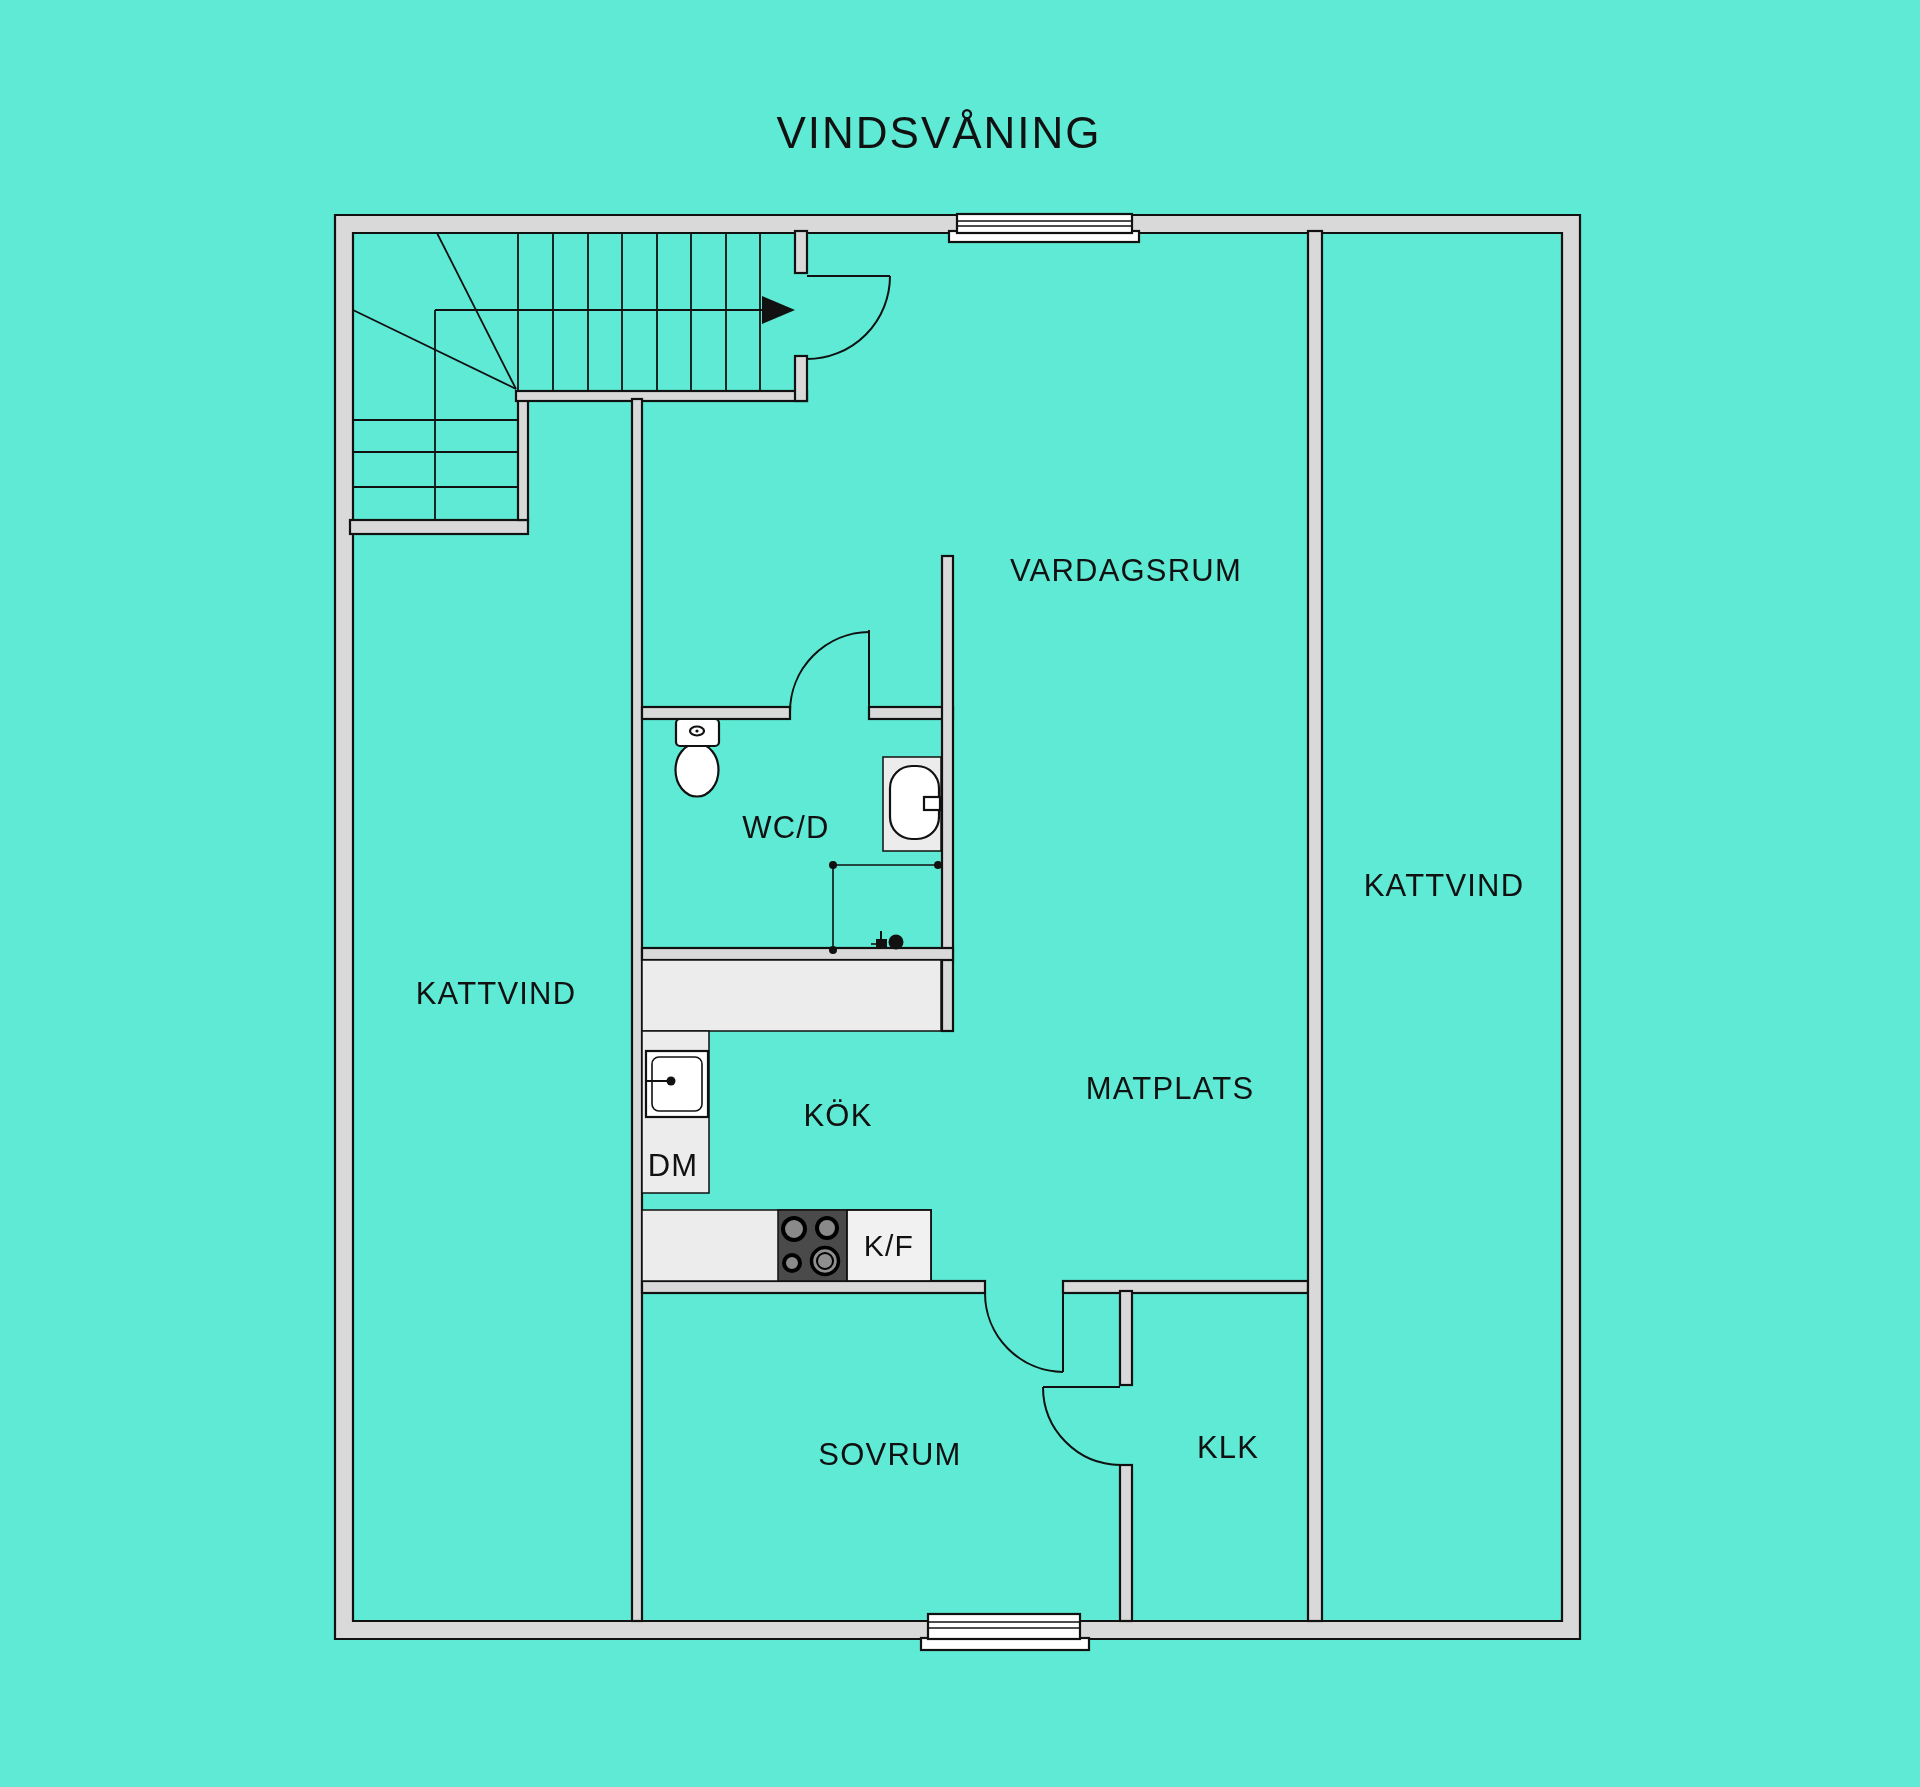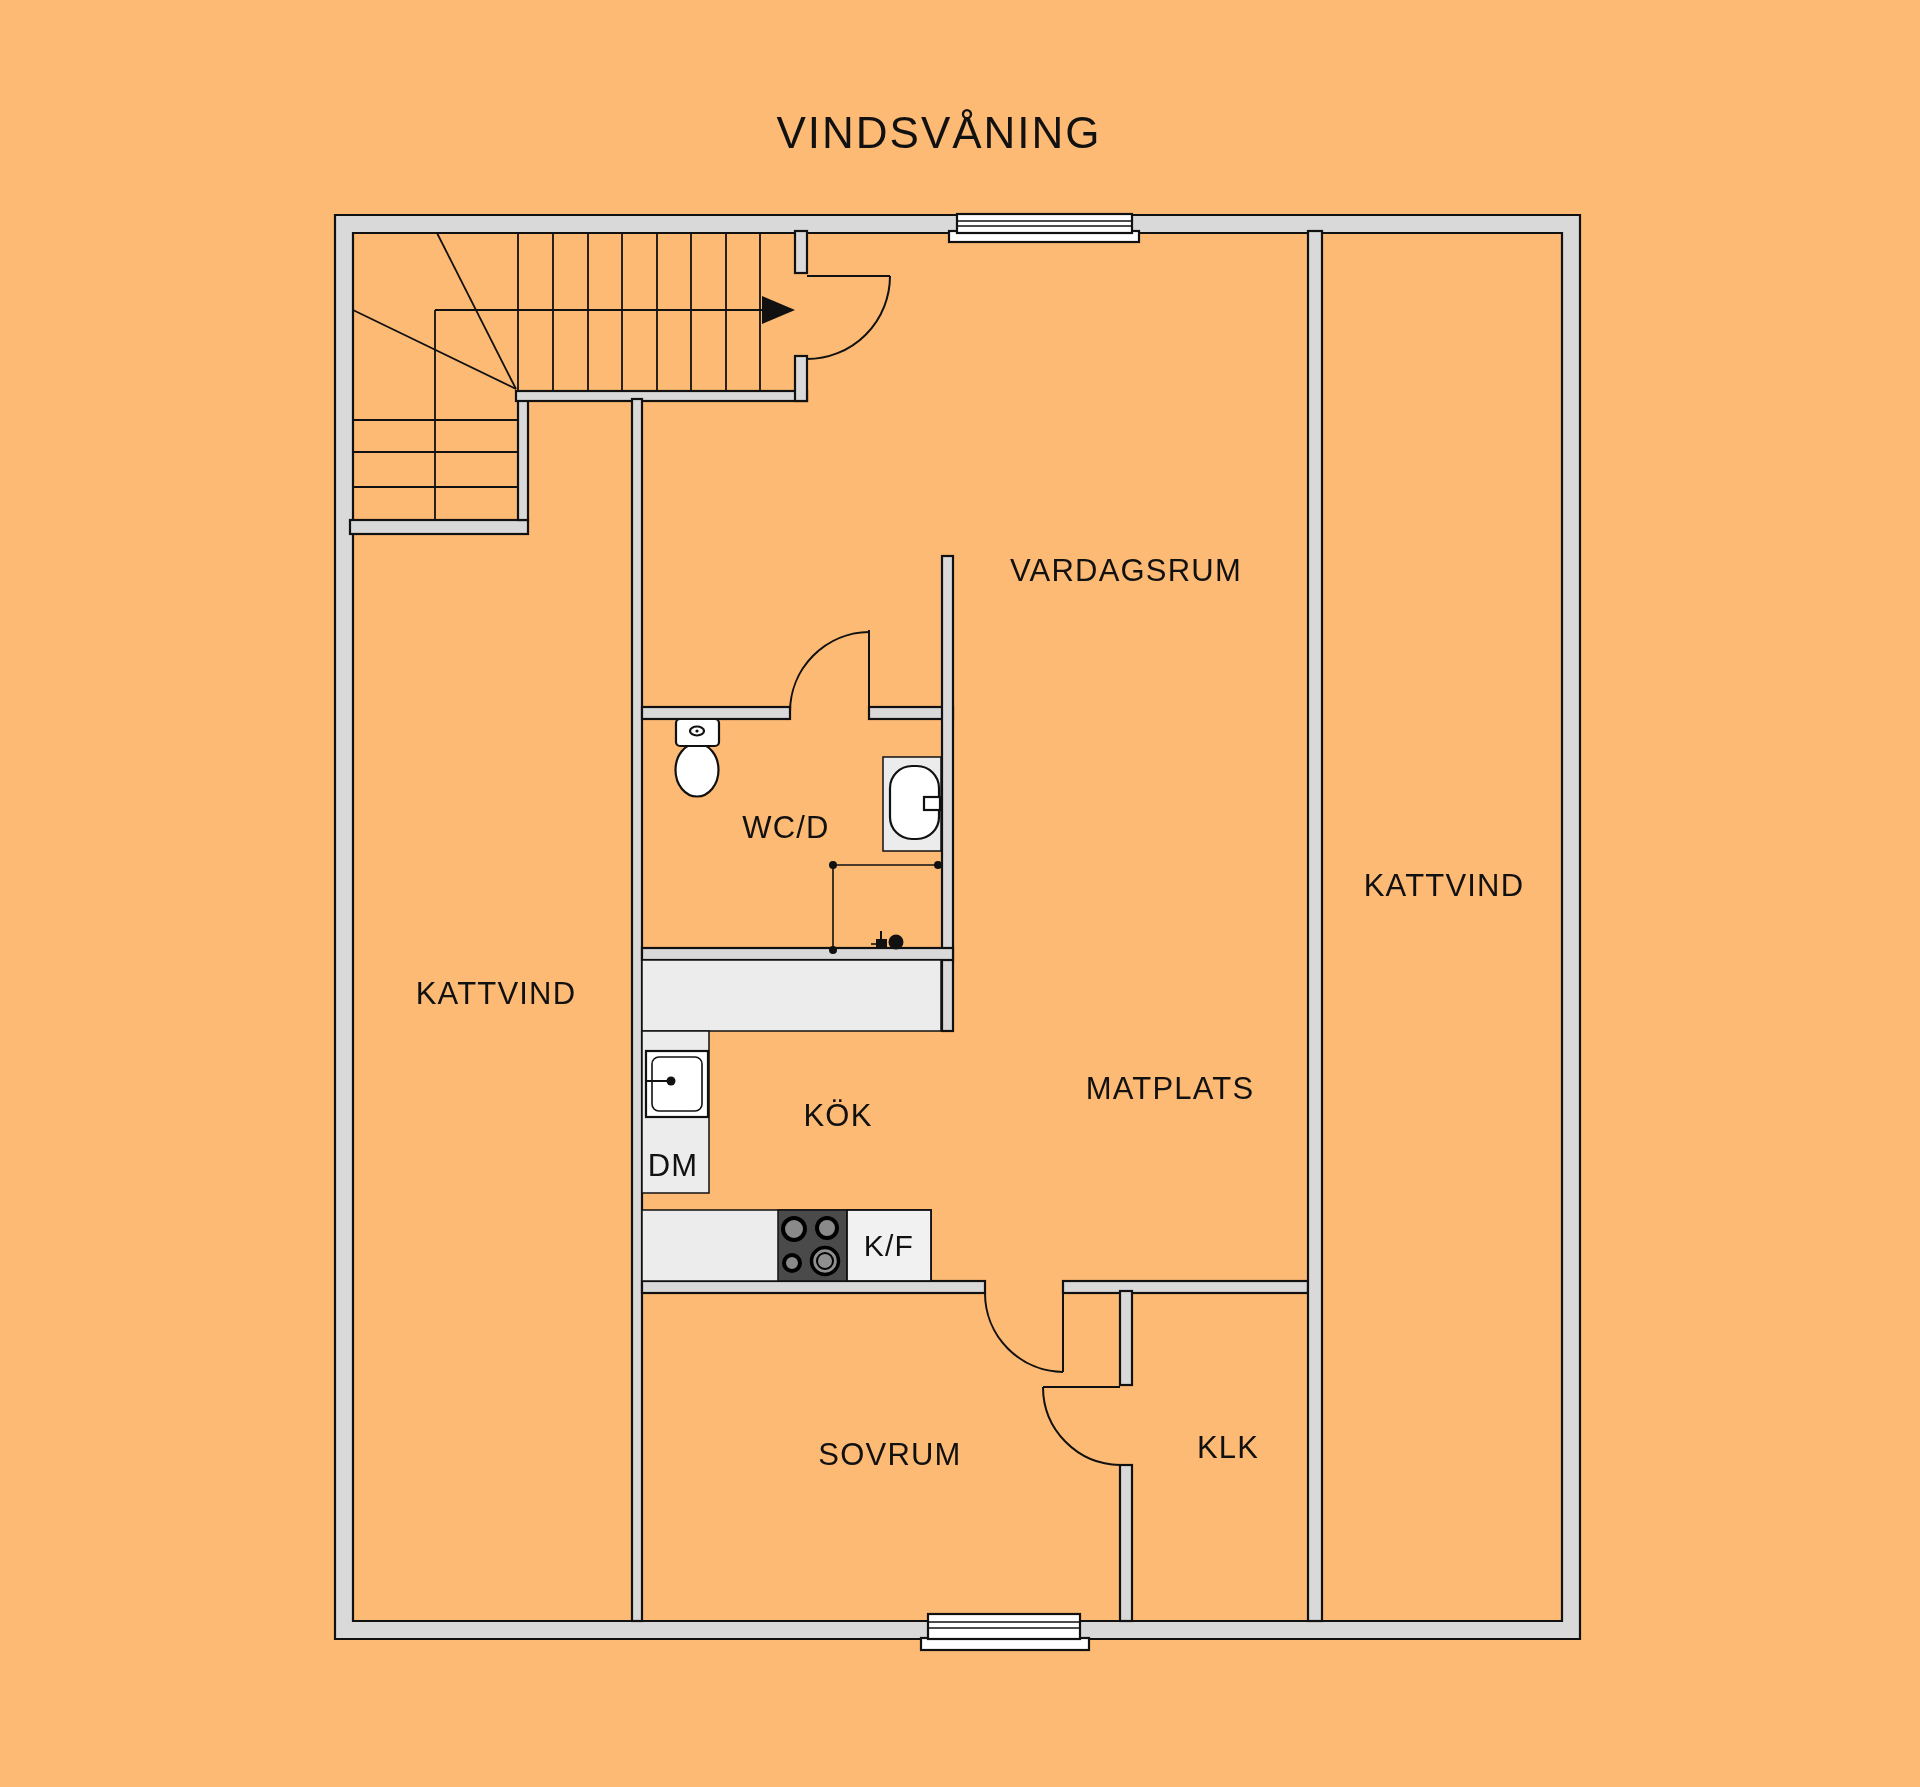--- a/index.html
+++ b/index.html
@@ -1,16 +1,16 @@
 <!DOCTYPE html>
 <html><head>
 <meta charset="utf-8">
 <style>
   html,body{margin:0;padding:0;background:#ffffff;}
-  .canvas{position:relative;width:1920px;height:1787px;background:#fdba74;overflow:hidden;}
+  .canvas{position:relative;width:1920px;height:1787px;background:#5eead4;overflow:hidden;}
   svg{position:absolute;left:0;top:0;}
   .wall{stroke:#111111;stroke-width:2.2;}
   .thin{stroke:#111111;stroke-width:1.6;fill:none;}
   .stair{stroke:#111111;stroke-width:1.8;fill:none;}
   .door{stroke:#111111;stroke-width:2;fill:none;}
   .fix{stroke:#111111;stroke-width:2.2;fill:#ffffff;}
   .fix-light{stroke:#111111;stroke-width:1.5;}
   .lbl{font-family:"Liberation Sans","DejaVu Sans",sans-serif;font-size:31px;fill:#111111;letter-spacing:1.2px;text-anchor:middle;}
   .lbl-sm{font-size:30px;}
   .title{font-family:"Liberation Sans","DejaVu Sans",sans-serif;font-size:44px;fill:#111111;letter-spacing:2px;text-anchor:middle;}

